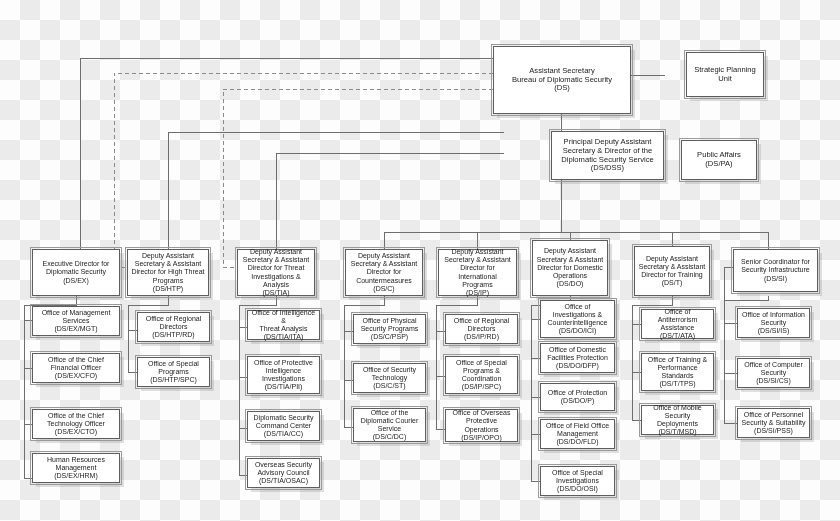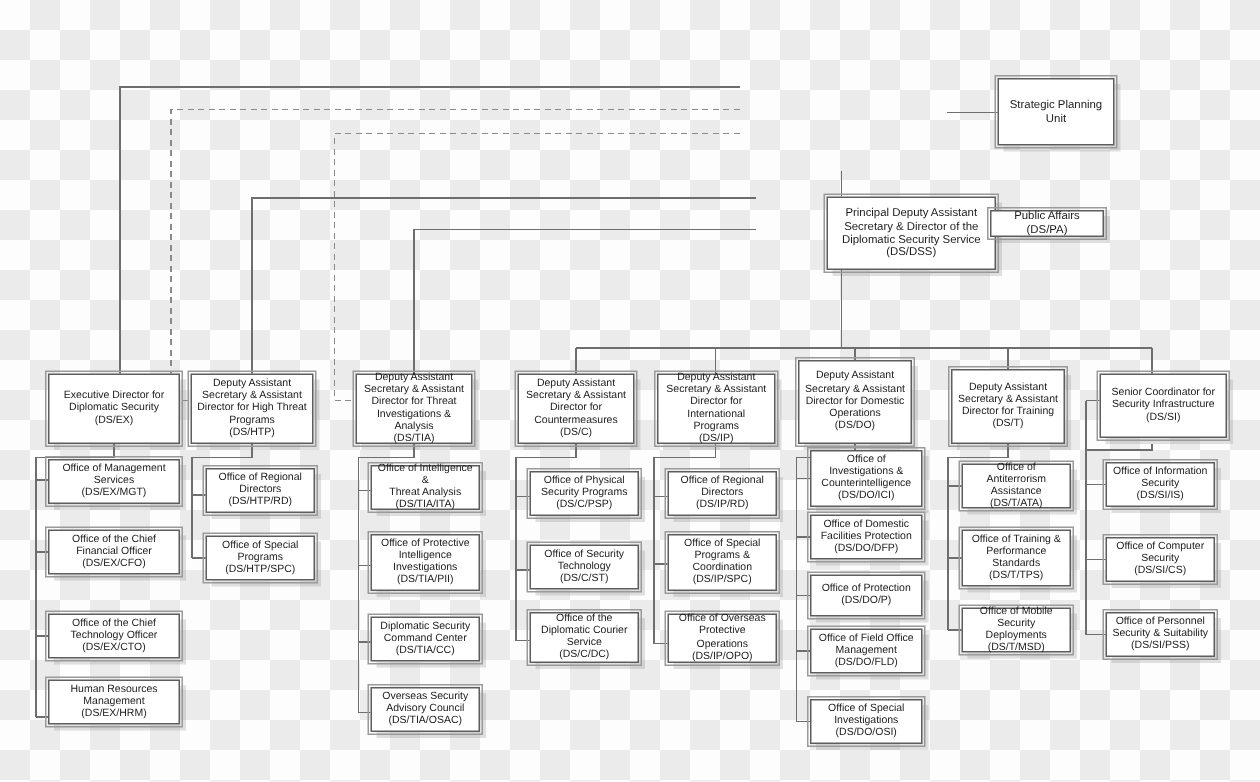--- a/index.html
+++ b/index.html
@@ -68,21 +68,21 @@
     white-space: pre-line;
   }
 
   
   .tier-top   { font-size: 7.6px; }
   
   .tier-div   { font-size: 7.0px; }
   
   .tier-off   { font-size: 7.0px; }
   
-  .tier-side  { font-size: 7.6px; }
+  .tier-side  { font-size: 7.6px; margin-left: 21px; }
 </style>
 </head>
 <body>
 
 <div id="chart">
 
   <svg id="wires" viewBox="0 0 840 521">
 
     <line x1="631" y1="75" x2="665" y2="75"></line>
 
@@ -152,34 +152,39 @@
 
     <path d="M 768 296 L 768 300 L 724 300 L 724 423"></path>
     <line x1="724" y1="323" x2="737" y2="323"></line>
     <line x1="724" y1="373" x2="737" y2="373"></line>
     <line x1="724" y1="423" x2="737" y2="423"></line>
     <line x1="724" y1="267" x2="733" y2="267"></line>
     <line x1="724" y1="267" x2="724" y2="300"></line>
 
   </svg>
 
+  <div class="node tier-top" style="left:493px; top:46px; width:138px; height:68px;">
+    <span class="txt">Assistant Secretary
+Bureau of Diplomatic Security
+(DS)</span>
+  </div>
 
   <div class="node tier-side" style="left:665px; top:52px; width:78px; height:45px;">
     <span class="txt">Strategic Planning
 Unit</span>
   </div>
 
   <div class="node tier-top" style="left:504px; top:131px; width:113px; height:49px;margin-left:47px;">
     <span class="txt">Principal Deputy Assistant
 Secretary &amp; Director of the
 Diplomatic Security Service
 (DS/DSS)</span>
   </div>
 
-  <div class="node tier-side" style="left:660px; top:140px; width:76px; height:18px;">
+  <div class="node tier-side" style="left:660px; top:140px; width:76px; height:40px;">
     <span class="txt">Public Affairs
 (DS/PA)</span>
   </div>
 
   <div class="node tier-div" style="left:32px; top:249px; width:88px; height:47px;">
     <span class="txt">Executive Director for
 Diplomatic Security
 (DS/EX)</span>
   </div>
   <div class="node tier-div" style="left:127px; top:249px; width:82px; height:47px;">

